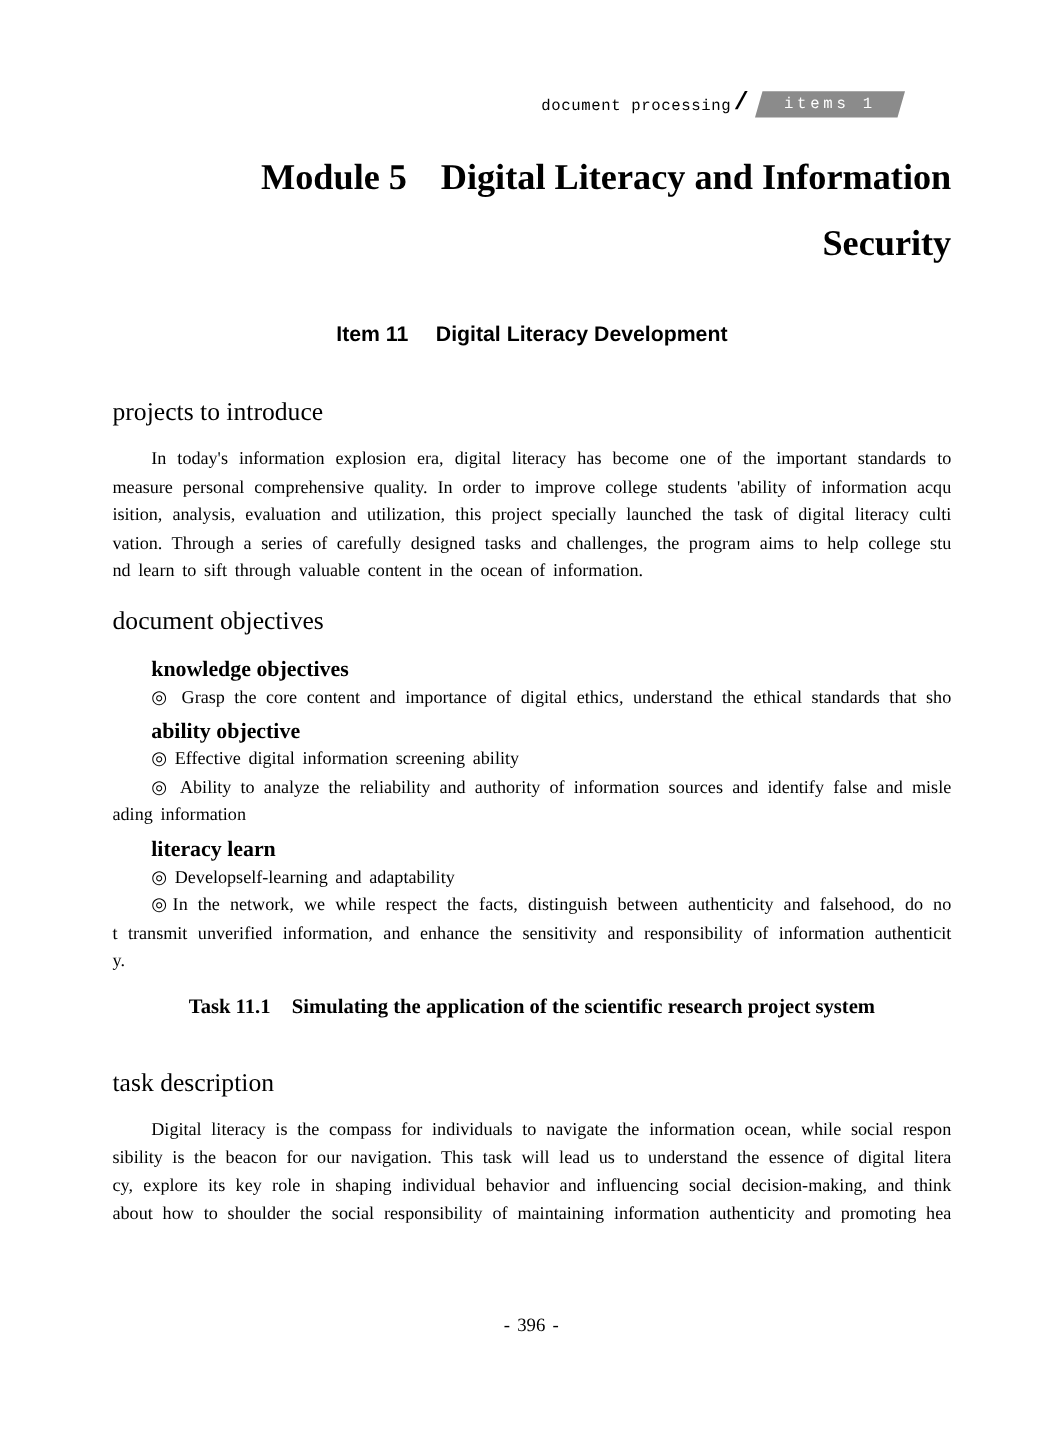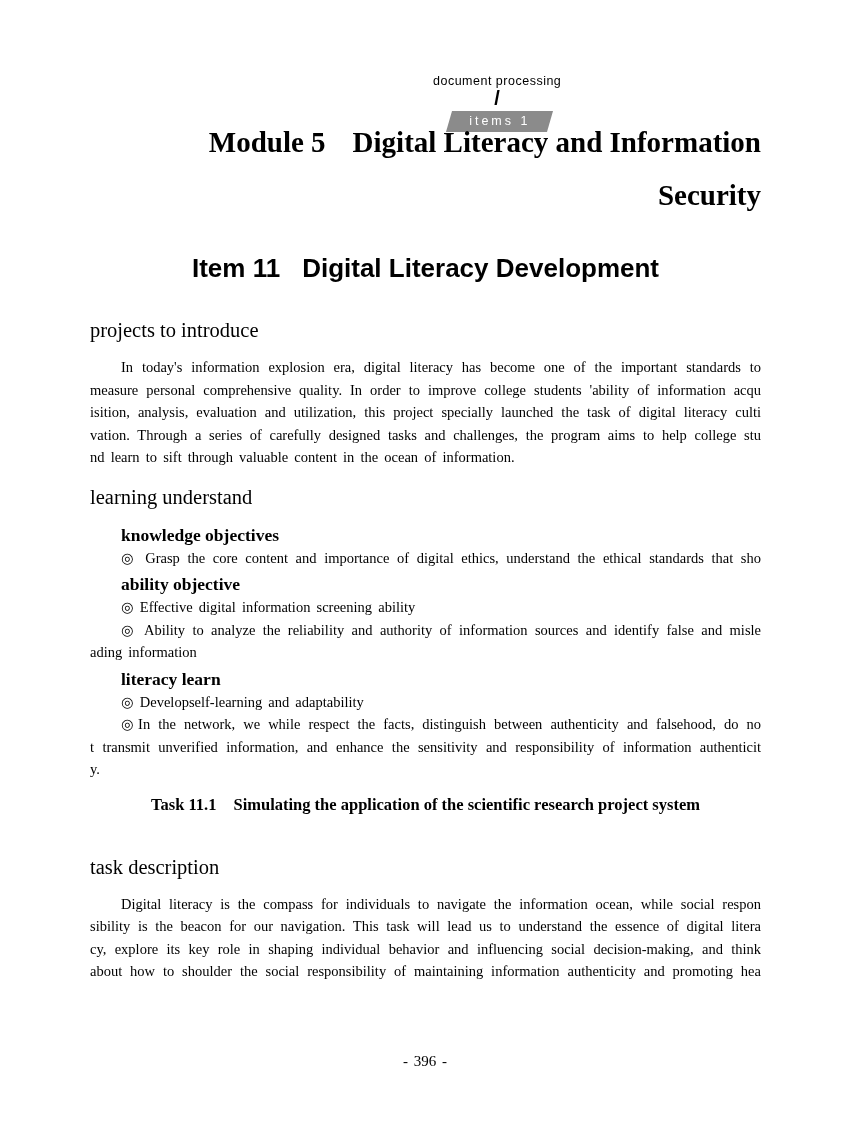--- a/index.html
+++ b/index.html
@@ -9,24 +9,23 @@
     position: relative;
     font-family: "Liberation Serif", serif;
     color: #000000;
     overflow: hidden;
   }
 
   
   .page-header {
     position: absolute; top: 70px; left: 433px;
     display: flex; align-items: center;
-    font-family: Liberation Sans, sans-serif;
+    font-family: Liberation Mono, monospace;
     font-size: 12.5px; letter-spacing: 0.5px;
     height: 26px;
-    flex-direction: column;
   }
   .breadcrumb { white-space: pre; padding-top: 4px; }
   .hdr-slash { font-size: 20px; font-weight: bold; margin: 0 2px 0 2px; transform: translateY(-1px); }
   .items-badge {
     display: inline-block;
     transform: skewX(-16deg);
     padding: 3px 20px 4px 20px;
     margin-left: 5px;
     color: #fff;
     font-size: 12.5px; letter-spacing: 3px;
@@ -44,21 +43,21 @@
     font-size: 29px;
     line-height: 53px;
   }
   .doc-title .prefix { margin-right: 27px; }
 
   .doc-subtitle {
     margin-top: 34px;
     text-align: center;
     font-family: "Liberation Sans", sans-serif;
     font-weight: bold;
-    font-size: 26px;
+    font-size: 17px;
     line-height: 24px;
   }
   .doc-subtitle .prefix { margin-right: 22px; }
 
   
   .h2 { font-size: 20.5px; line-height: 26px; margin-top: 37px; margin-bottom: 13px; font-weight: normal; }
   .h2.tight { margin-top: 15px; }
   .h3 { font-size: 17.5px; line-height: 24px; font-weight: bold; text-indent: 31px; margin-top: 3px; }
 
   .para, .item { font-size: 14.5px; }
@@ -109,21 +108,21 @@
 
   <div>
       <div class="h2">projects to introduce</div>
       <div class="para">
         <div class="line first">In today's information explosion era, digital literacy has become one of the important standards to</div>
         <div class="line">measure personal comprehensive quality. In order to improve college students 'ability of information acqu</div>
         <div class="line">isition, analysis, evaluation and utilization, this project specially launched the task of digital literacy culti</div>
         <div class="line">vation. Through a series of carefully designed tasks and challenges, the program aims to help college stu</div>
         <div class="line unjust">nd learn to sift through valuable content in the ocean of information.</div>
       </div>
-      <div class="h2 tight">learning understand</div>
+      <div class="h2 tight">document objectives</div>
       <div class="h3">knowledge objectives</div>
       <div class="item">
         <div class="line first">◎ Grasp the core content and importance of digital ethics, understand the ethical standards that sho</div>
       </div>
       <div class="h3">ability objective</div>
       <div class="item">
         <div class="line first unjust">◎ Effective digital information screening ability</div>
       </div>
       <div class="item">
         <div class="line first">◎ Ability to analyze the reliability and authority of information sources and identify false and misle</div>

